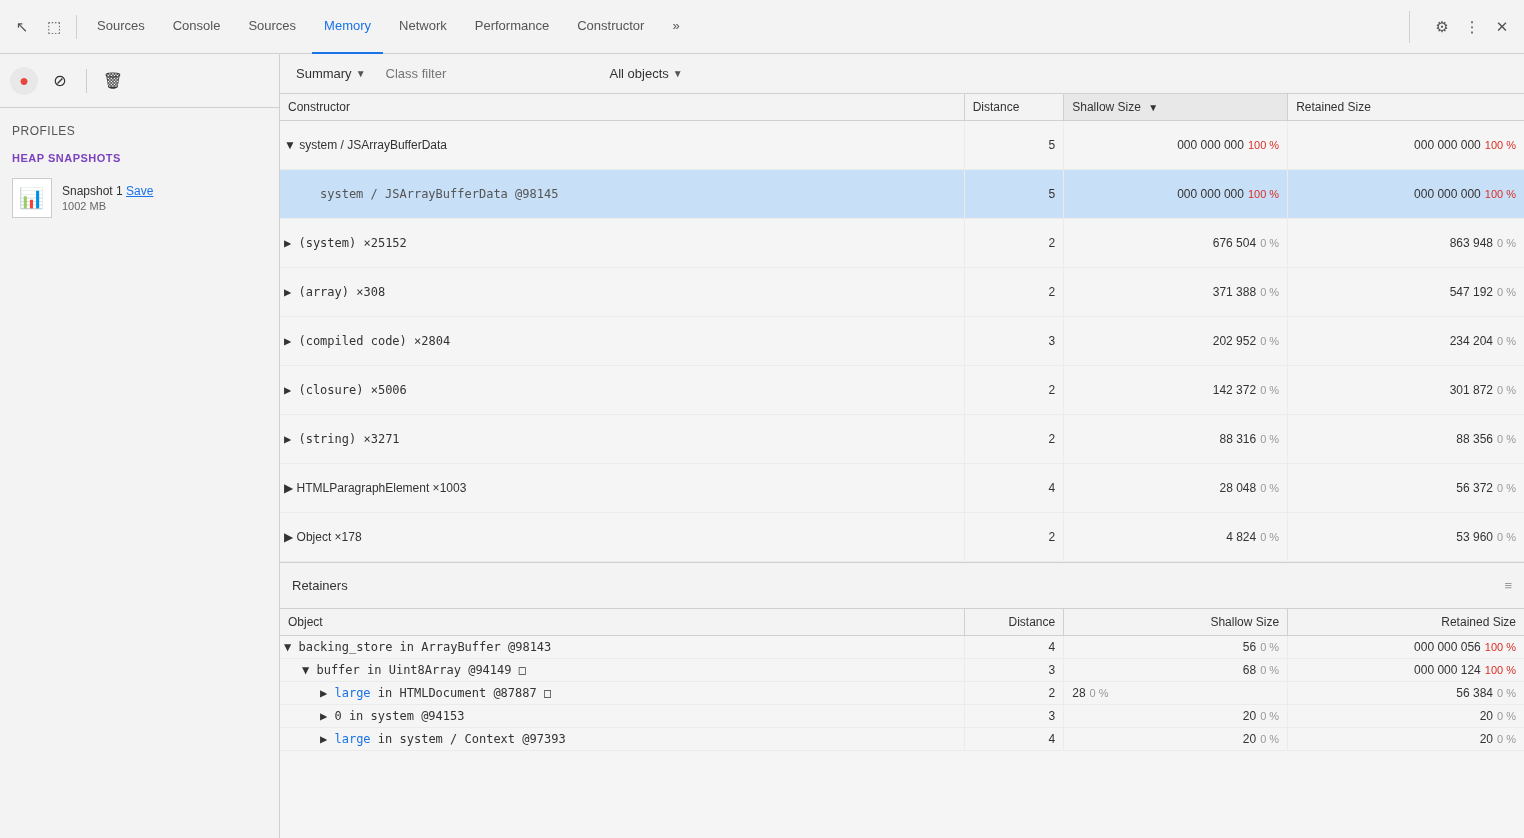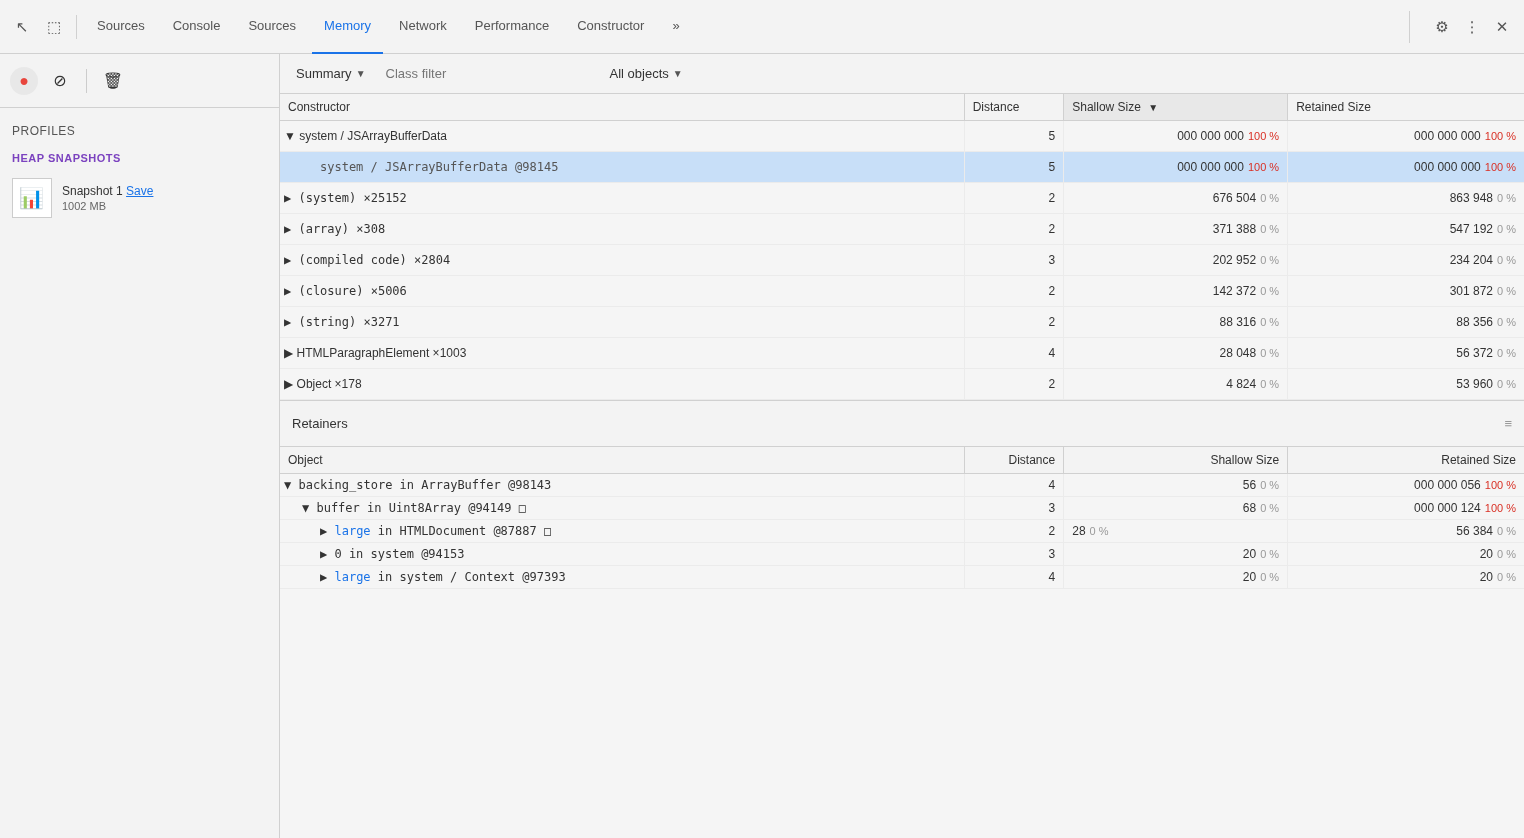--- a/index.html
+++ b/index.html
@@ -88,21 +88,21 @@
     .heap-table { width: 100%; border-collapse: collapse; font-size: 12px; }
     .heap-table thead tr { background: #f3f3f3; border-bottom: 1px solid #d0d0d0; }
     .heap-table thead th {
       padding: 6px 8px; text-align: left; font-weight: 500; color: #333;
       border-right: 1px solid #d0d0d0; white-space: nowrap; cursor: pointer; user-select: none;
     }
     .heap-table thead th:last-child { border-right: none; }
     .heap-table thead th.sorted { background: #e8e8e8; }
     .sort-arrow { margin-left: 4px; font-size: 10px; }
     .heap-table tbody tr { border-bottom: 1px solid #ebebeb; }
-    .heap-table td { padding: 8px 8px; border-right: 1px solid #ebebeb; vertical-align: middle; }
+    .heap-table td { padding: 17px 8px; border-right: 1px solid #ebebeb; vertical-align: middle; }
     .heap-table td:last-child { border-right: none; }
     .col-constructor { width: 55%; }
     .col-distance { width: 8%; text-align: right; }
     .col-shallow { width: 18%; text-align: right; }
     .col-retained { width: 19%; text-align: right; }
     .highlighted-row td { background: #c8dff8 !important; }
 
     
     .retainers-header {
       height: 47px; display: flex; align-items: center; padding: 0 12px;

